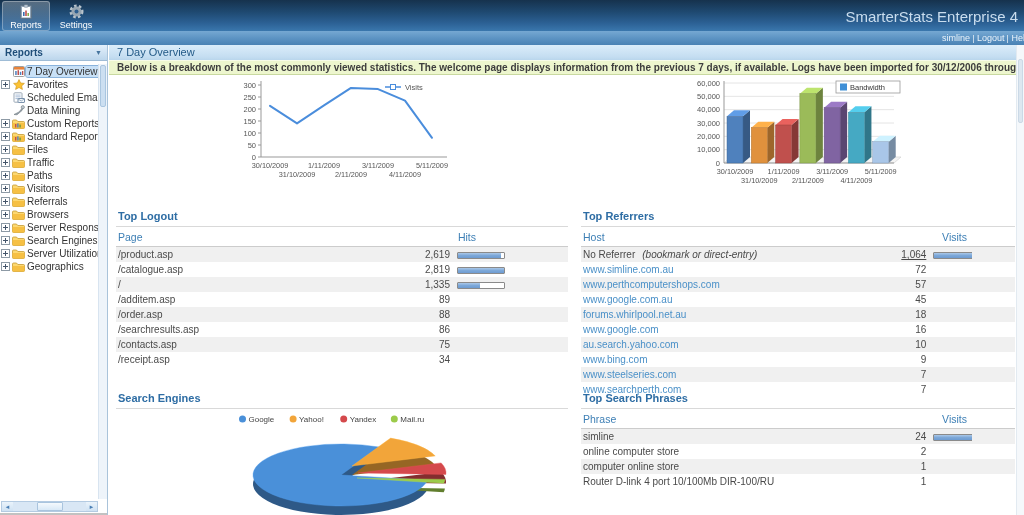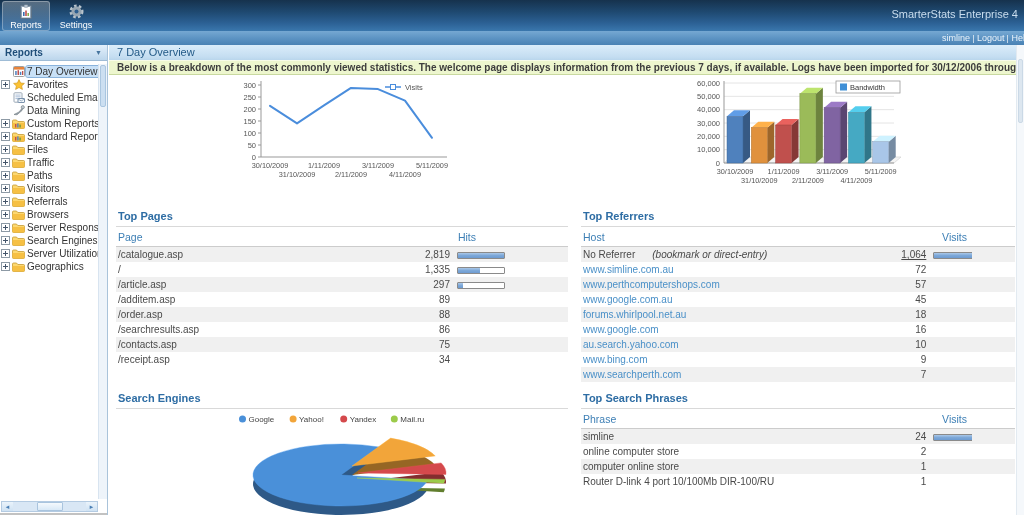--- a/index.html
+++ b/index.html
@@ -9,21 +9,21 @@
 
   
   .topbar{position:absolute;top:0;left:0;right:0;height:31px;
     background:linear-gradient(180deg,#16324d 0%,#1f4a72 40%,#2c6195 75%,#3a77ad 100%);
     display:flex;align-items:stretch;z-index:5}
   .tool-btn{width:48px;margin:1px 0 0 2px;display:flex;flex-direction:column;align-items:center;
     justify-content:flex-end;padding:2px 0 1px;color:#fff;font-size:9px;cursor:pointer;border-radius:3px}
   .tool-btn.selected{background:linear-gradient(180deg,rgba(255,255,255,.28),rgba(255,255,255,.06));
     box-shadow:inset 0 0 0 1px rgba(255,255,255,.3)}
   .tool-btn .ticon{height:17px;display:flex;align-items:center}
-  .app-title{position:absolute;right:6px;top:8px;color:#c9ddee;font-size:11px}
+  .app-title{position:absolute;right:6px;top:8px;color:#c9ddee;font-size:15px}
 
   .linkbar{position:absolute;top:31px;left:0;right:0;height:14px;
     background:linear-gradient(180deg,#76a8d2 0%,#5b92c2 55%,#4a82b4 100%);
     display:flex;justify-content:flex-end;align-items:center;font-size:9px;z-index:5}
   .linkbar .lwrap{white-space:nowrap;margin-right:-9px}
   .linkbar a{color:#eaf3fb;text-decoration:none;padding:0 3px}
   .linkbar .sep{display:inline-block;width:1px;height:8px;background:rgba(255,255,255,.65);vertical-align:middle}
 
   
   .sidebar{position:absolute;top:45px;left:0;width:108px;bottom:0;background:#fff;
@@ -71,21 +71,21 @@
   table.stat{width:100%;border-collapse:collapse;font-size:10px;table-layout:fixed}
   table.stat th{color:#3d7fb5;font-weight:normal;font-size:10.5px;text-align:left;
     padding:4px 2px 3px;border-bottom:1px solid #ccc}
   table.stat th.valhead{text-align:right}
   table.stat td{padding:2px 2px;color:#4a4a4a;overflow:hidden;white-space:nowrap}
   table.stat tbody tr:nth-child(odd) td{background:#f0f0f0}
   td.val{text-align:right}
   .track{width:48px;height:7px;border:1px solid #8a8a8a;background:#fff;border-radius:1px;margin-top:1px}
   .fill{height:100%;background:linear-gradient(180deg,#aac8e9 0%,#7da8d8 50%,#6d9bd1 100%)}
   a.hostlink{color:#4a90c8;text-decoration:none;cursor:pointer}
-  .suffix{font-style:italic;margin-left:17px}
+  .suffix{font-style:italic;margin-left:7px}
 
   .main-vscroll{position:absolute;top:0;right:0;bottom:0;width:8px;background:#f5f8fb;
     border-left:1px solid #e2eaf1}
   .main-vscroll .thumb{margin:1px;margin-top:14px;height:64px;background:#dde7f0;
     border:1px solid #cbd9e6;border-radius:2px}
 </style>
 </head>
 <body>
 
 <header class="topbar">
@@ -476,29 +476,39 @@
           <text x="202.71428571428572" y="101" font-size="7.3" fill="#555" text-anchor="middle">5/11/2009</text>
           <rect x="158" y="8" width="64" height="12" fill="#fff" stroke="#999" stroke-width="0.8"></rect>
           <rect x="162" y="10.5" width="7" height="7" fill="#3f8fd6"></rect>
           <text x="172" y="17" font-size="7.5" fill="#333">Bandwidth</text>
         </svg>
       </div>
   </div>
 
   <div class="row tables-row">
     <div class="colL" id="top-pages">
-        <div class="section-title">Top Pages</div>
+        <div class="section-title">Top Logout</div>
         <table class="stat">
           <thead>
             <tr>
               <th>Page</th>
               <th class="valhead" colspan="3" style="width: 174px; padding-right: 92px;">Hits</th>
             </tr>
           </thead>
           <tbody>
+            <tr>
+              <td><span>/product.asp</span></td>
+              <td class="val" style="width: 60px;">2,619</td>
+              <td style="width: 56px; padding-left: 5px;">
+                <div class="track">
+                  <div class="fill" style="width: 93%;"></div>
+                </div>
+              </td>
+              <td style="width: 62px;"></td>
+            </tr>
             <tr>
               <td><span>/catalogue.asp</span></td>
               <td class="val" style="width: 60px;">2,819</td>
               <td style="width: 56px; padding-left: 5px;">
                 <div class="track">
                   <div class="fill" style="width: 100%;"></div>
                 </div>
               </td>
               <td style="width: 62px;"></td>
             </tr>
@@ -506,30 +516,20 @@
               <td><span>/</span></td>
               <td class="val" style="width: 60px; text-align: right;">1,335</td>
               <td style="width: 56px; padding-left: 5px;">
                 <div class="track">
                   <div class="fill" style="width: 47%;"></div>
                 </div>
               </td>
               <td style="width: 62px;"></td>
             </tr>
             <tr>
-              <td><span>/article.asp</span></td>
-              <td class="val" style="width: 60px;">297</td>
-              <td style="width: 56px; padding-left: 5px;">
-                <div class="track">
-                  <div class="fill" style="width: 11%;"></div>
-                </div>
-              </td>
-              <td style="width: 62px;"></td>
-            </tr>
-            <tr>
               <td><span>/additem.asp</span></td>
               <td class="val" style="width: 60px;">89</td>
               <td style="width: 56px; padding-left: 5px;"></td>
               <td style="width: 62px;"></td>
             </tr>
             <tr>
               <td><span>/order.asp</span></td>
               <td class="val" style="width: 60px; margin-top: 26px;">88</td>
               <td style="width: 56px; padding-left: 5px;"></td>
               <td style="width: 62px;"></td>
@@ -607,20 +607,26 @@
             </tr>
             <tr>
               <td><a class="hostlink">au.search.yahoo.com</a></td>
               <td class="val" style="width: 60px;">10</td>
               <td style="width: 56px; padding-left: 5px;"></td>
               <td style="width: 18px;"></td>
             </tr>
             <tr>
               <td><a class="hostlink">www.bing.com</a></td>
               <td class="val" style="width: 60px;">9</td>
+              <td style="width: 56px; padding-left: 5px;"></td>
+              <td style="width: 18px;"></td>
+            </tr>
+            <tr>
+              <td><a class="hostlink">www.steelseries.com</a></td>
+              <td class="val" style="width: 60px;">7</td>
               <td style="width: 56px; padding-left: 5px;"></td>
               <td style="width: 18px;"></td>
             </tr>
             <tr>
               <td><a class="hostlink">www.searchperth.com</a></td>
               <td class="val" style="width: 60px;">7</td>
               <td style="width: 56px; padding-left: 5px;"></td>
               <td style="width: 18px;"></td>
             </tr>
           </tbody>

